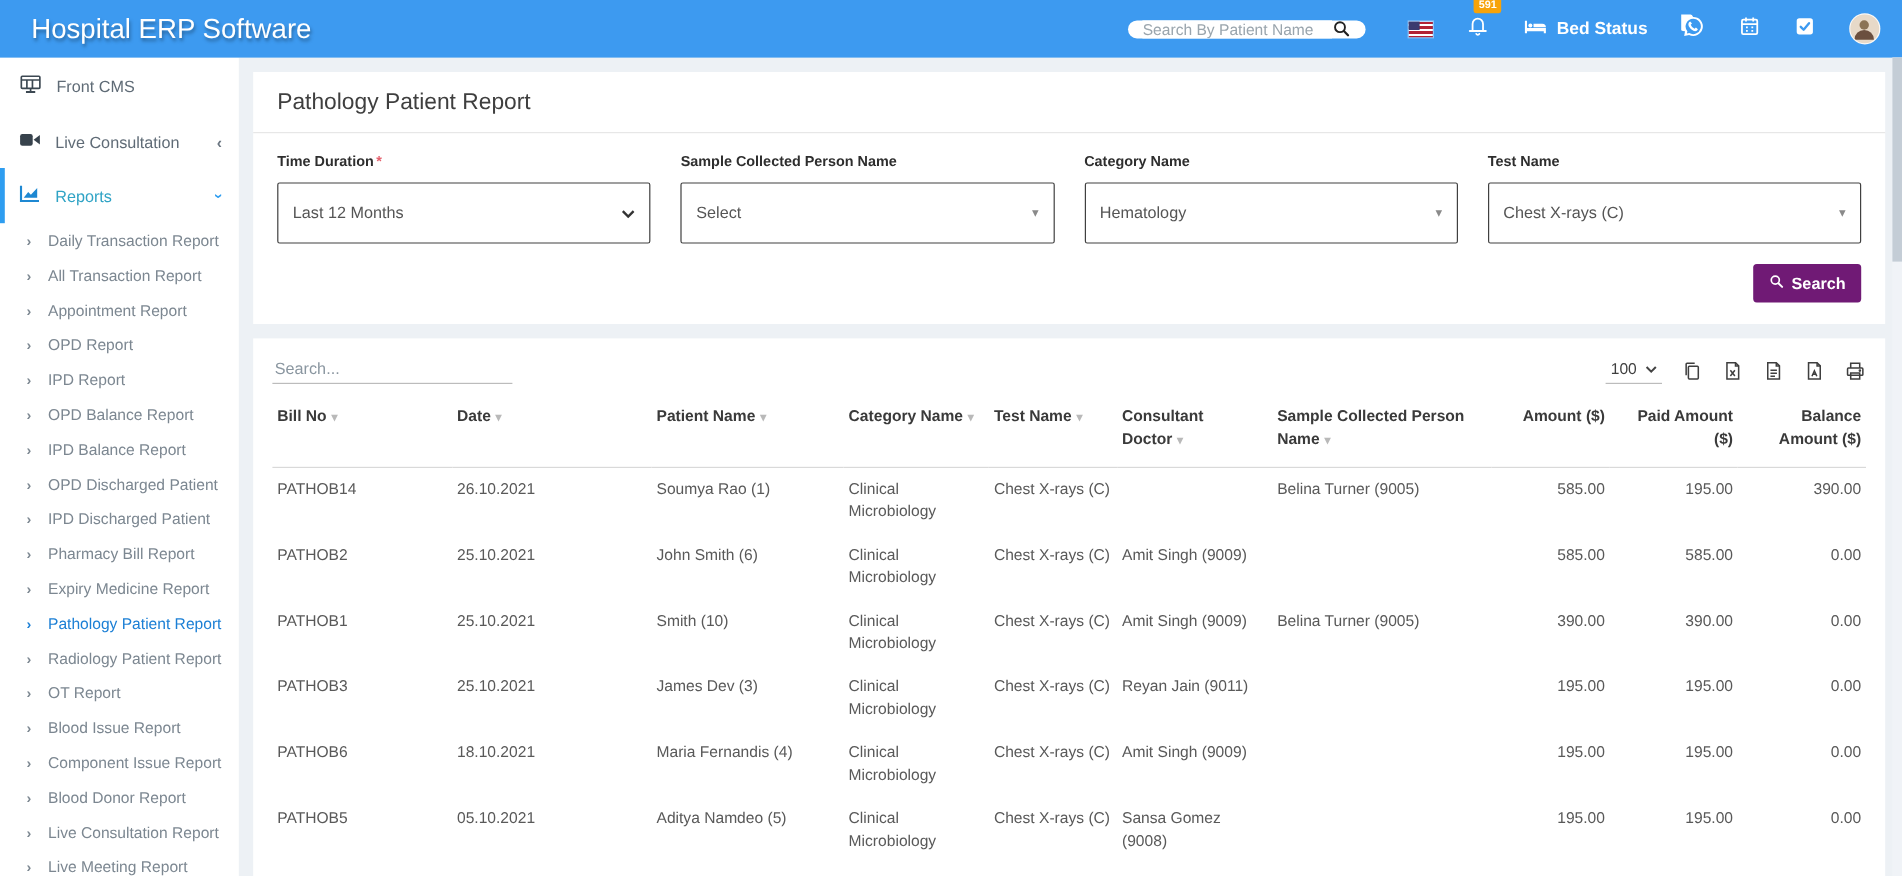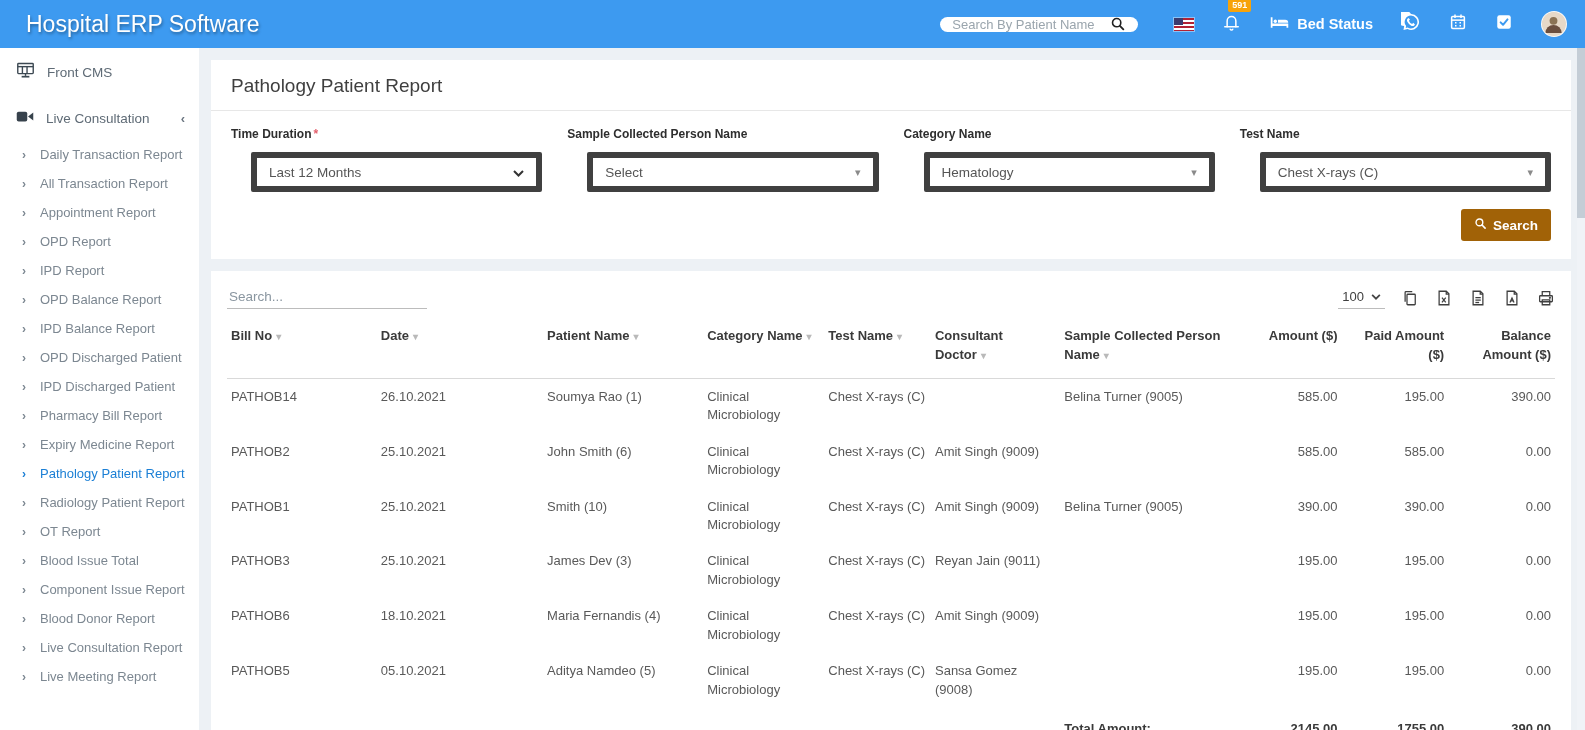--- a/index.html
+++ b/index.html
@@ -68,28 +68,28 @@
   .card { background:#fff; }
   .page-title {
     font-size:19px; font-weight:normal; color:#3f3f3f;
     padding:15px 20px 13px; border-bottom:1px solid #e7e7e7;
   }
   .filters { display:flex; gap:25px; padding:16px 20px 4px; }
   .filter-col { flex:1; }
   .filter-col label { display:block; font-size:12px; font-weight:bold; color:#2e2e2e; margin-bottom:11px; }
   .req { color:#e4606d; margin-left:2px; }
   .selectbox {
-    border:6px solid #404040; border-radius:2px; height:40px;
+    border:1px solid #404040; border-radius:2px; height:51px;
     display:flex; align-items:center; justify-content:space-between;
-    padding:0 12px; font-size:13.5px; color:#555; cursor:pointer; background:#fff;margin-left:20px;
+    padding:0 12px; font-size:13.5px; color:#555; cursor:pointer; background:#fff;
   }
   .arrow2 { color:#8a8a8a; font-size:11px; }
   .btn-row { display:flex; justify-content:flex-end; padding:13px 20px 18px; }
   .search-btn {
-    background:#a16207; color:#fff; border:none; border-radius:3px;
+    background:#701a75; color:#fff; border:none; border-radius:3px;
     font-size:13.5px; font-weight:bold; padding:8px 13px;
     display:flex; align-items:center; gap:6px; cursor:pointer;
     font-family:"Liberation Sans",sans-serif;
   }
   .card2 { margin-top:12px; padding:14px 16px 12px; }
   .toolbar { display:flex; justify-content:space-between; align-items:flex-end; margin-bottom:12px; }
   .tbl-search {
     border:none; border-bottom:1px solid #bcbcbc; width:200px; outline:none;
     font-size:13.5px; color:#555; padding:4px 2px;
     font-family:"Liberation Sans",sans-serif;
@@ -218,20 +218,30 @@
   <div class="side-item">
     <span>
       <svg viewBox="0 0 24 16" width="18" height="13">
           <rect x="1" y="1.5" width="14" height="13" rx="2.5" fill="#37424c"></rect>
           <path d="M16 8 L23 2.8 V13.2 Z" fill="#37424c"></path>
         </svg>
     </span>
     <span class="lbl">Live Consultation</span>
     <span class="chev">‹</span>
   </div>
+  <div class="side-item active">
+    <span>
+      <svg viewBox="0 0 24 20" width="18" height="15">
+          <path d="M2 1 V18 H22" stroke="#1e88d2" stroke-width="2.4" fill="none"></path>
+          <path d="M5 14.5 L10 8 L13 11 L20 3.5 V14.5 Z" fill="#1e88d2"></path>
+        </svg>
+    </span>
+    <span class="lbl">Reports</span>
+    <span class="chev">›</span>
+  </div>
   <div>
       <div class="side-sub">
         <span class="sub-chev">›</span>
         <span class="sub-label">Daily Transaction Report</span>
       </div>
       <div class="side-sub">
         <span class="sub-chev">›</span>
         <span class="sub-label">All Transaction Report</span>
       </div>
       <div class="side-sub">
@@ -277,21 +287,21 @@
       <div class="side-sub">
         <span class="sub-chev">›</span>
         <span class="sub-label">Radiology Patient Report</span>
       </div>
       <div class="side-sub">
         <span class="sub-chev">›</span>
         <span class="sub-label">OT Report</span>
       </div>
       <div class="side-sub">
         <span class="sub-chev">›</span>
-        <span class="sub-label">Blood Issue Total</span>
+        <span class="sub-label">Blood Issue Report</span>
       </div>
       <div class="side-sub">
         <span class="sub-chev">›</span>
         <span class="sub-label">Component Issue Report</span>
       </div>
       <div class="side-sub">
         <span class="sub-chev">›</span>
         <span class="sub-label">Blood Donor Report</span>
       </div>
       <div class="side-sub">

